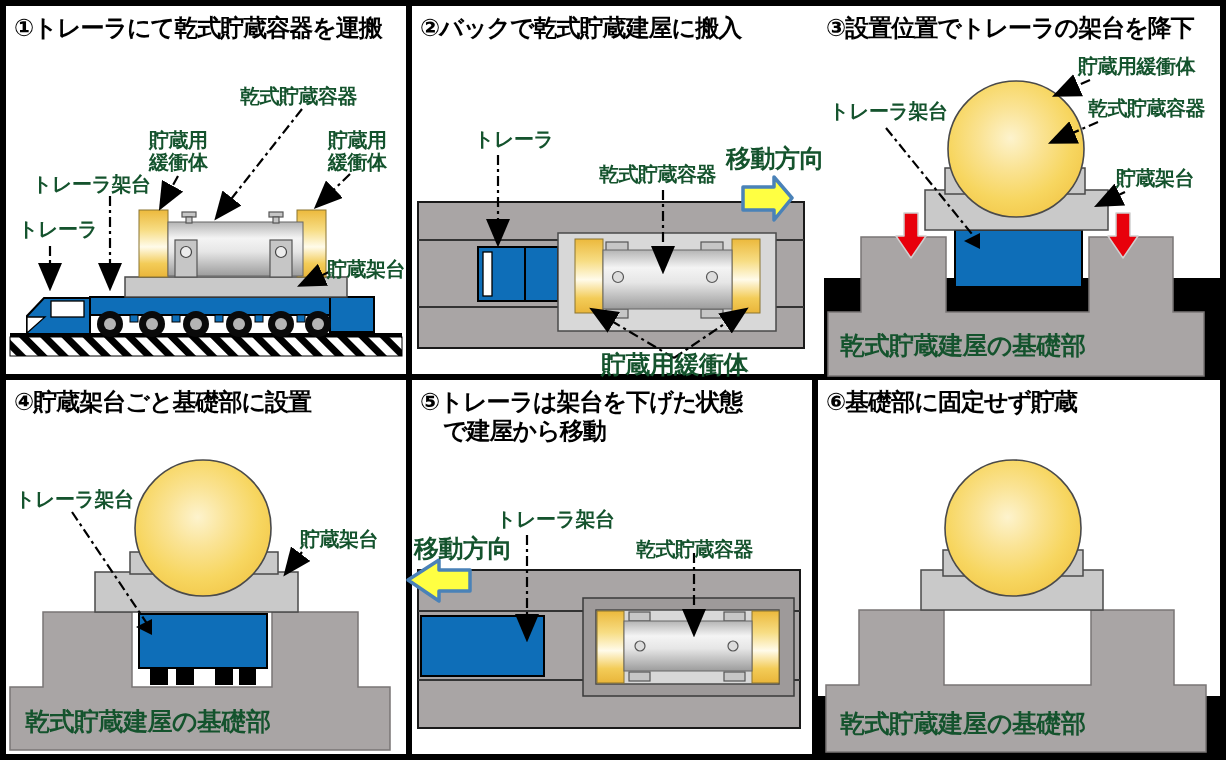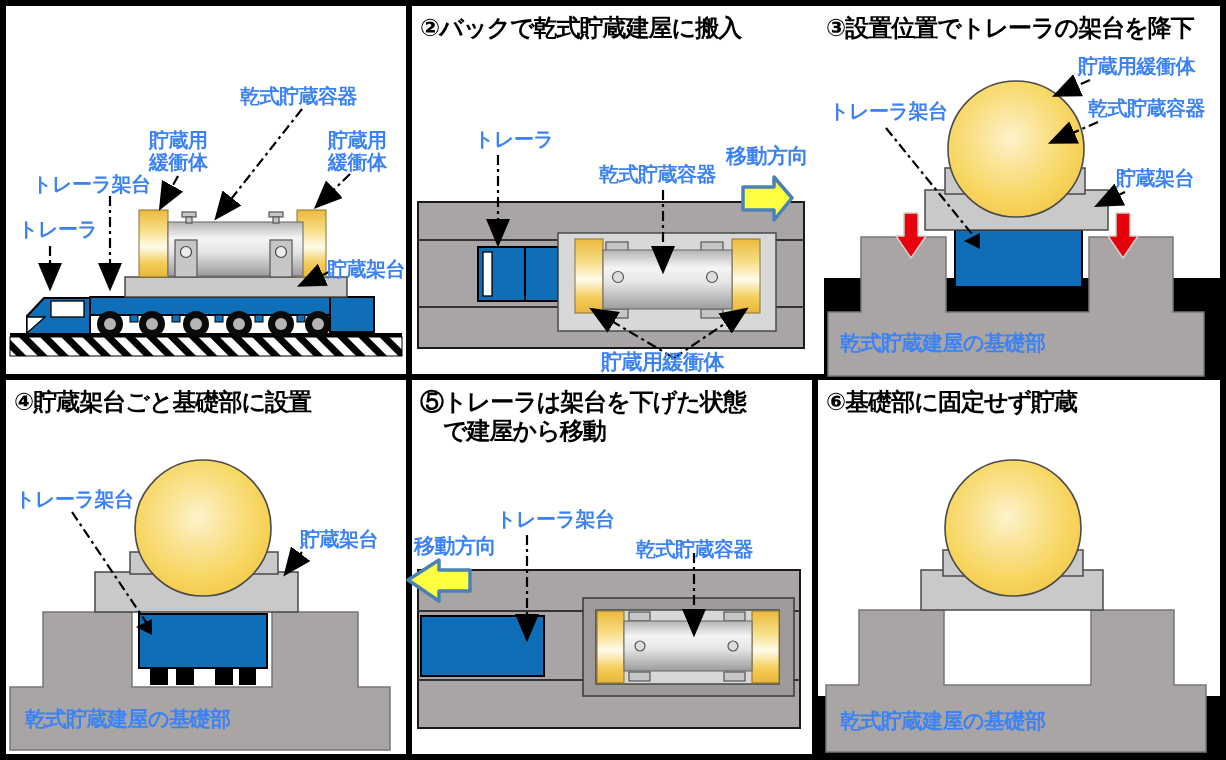--- a/index.html
+++ b/index.html
@@ -2,23 +2,23 @@
 <html style="--blue: #0e6eb8; --gray-found: #a9a5a5; --gray-stand: #c9c9c9; --gray-pit: #9e9a9a; --arrow-yellow: #ffff42; --arrow-stroke: #4a82b8; --red: #e8000b;"><head>
 <meta charset="utf-8">
 <style>
   html,body{margin:0;padding:0;background:#444;}
   #stage{position:relative;width:1226px;height:760px;background:#000;overflow:hidden;
          font-family:"DejaVu Sans","Liberation Sans",sans-serif;}
   .panel{position:absolute;background:#fff;overflow:visible;}
   .panel svg{position:absolute;left:0;top:0;overflow:visible;}
   .title{position:absolute;left:8px;top:8px;font-weight:bold;font-size:24px;
          letter-spacing:-1px;color:#000;white-space:pre-line;line-height:1.22;z-index:5;}
-  .lbl{position:absolute;font-weight:bold;font-size:20px;color:#3b82f6;
+  .lbl{position:absolute;font-weight:bold;font-size:20px;color:#14532d;
        white-space:pre-line;line-height:1.12;z-index:6;letter-spacing:-0.5px;}
-  .lbl.big{font-size:21px;}
+  .lbl.big{font-size:25px;}
   
   .f-blue{fill:var(--blue);stroke:#000;stroke-width:2;}
   .f-blue-thin{fill:var(--blue);stroke:#000;stroke-width:1;}
   .f-bldg{fill:var(--gray-found);stroke:#1a1a1a;stroke-width:2;}
   .f-found{fill:var(--gray-found);stroke:#7a7676;stroke-width:1.5;}
   .f-stand{fill:var(--gray-stand);stroke:#4a4a4a;stroke-width:1.5;}
   .f-standtv{fill:#d8d8d8;stroke:#4a4a4a;stroke-width:1.5;}
   .f-pit{fill:var(--gray-pit);stroke:#3a3a3a;stroke-width:1.5;}
   .f-red{fill:var(--red);stroke:#d0d0d0;stroke-width:1.5;stroke-linejoin:round;}
   .f-arrow{fill:var(--arrow-yellow);stroke:var(--arrow-stroke);stroke-width:3.5;stroke-linejoin:round;}
@@ -27,20 +27,21 @@
   .ld{stroke:#000;stroke-width:2.2;fill:none;stroke-dasharray:10 4 3 4;}
   .band{stroke:#333;stroke-width:2;}
   .wht{fill:#fff;stroke:#000;stroke-width:1.3;}
 </style>
 </head>
 <body>
 
 <div id="stage">
 
   <div class="panel" style="left:6px;top:6px;width:400px;height:368px;">
+    <div class="title">①トレーラにて乾式貯蔵容器を運搬</div>
     <svg width="400" height="368" viewBox="0 0 400 368">
       <defs>
         <pattern id="hatch1" patternUnits="userSpaceOnUse" width="15" height="15" patternTransform="rotate(-45)">
           <rect width="15" height="15" fill="#fff"></rect>
           <rect width="7" height="15" fill="#000"></rect>
         </pattern>
         <linearGradient id="g1m" x1="0" y1="0" x2="0" y2="1">
           <stop offset="0" stop-color="#b4b4b4"></stop>
             <stop offset="0.3" stop-color="#f4f4f4"></stop>
           <stop offset="0.55" stop-color="#e6e6e6"></stop>
@@ -276,21 +277,21 @@
         <line class="ld" x1="66" y1="132" x2="142" y2="245"></line>
         <polygon class="blk" points="130,247 146,239 146,255"></polygon>
         <line class="ld" x1="296" y1="172" x2="280" y2="193" marker-end="url(#m4)"></line>
       </g>
     </svg>
     <div class="lbl" style="left:9px;top:108px;">トレーラ架台</div>
     <div class="lbl" style="left:294px;top:148px;">貯蔵架台</div>
     <div class="lbl big" style="left:19px;top:328px;">乾式貯蔵建屋の基礎部</div>
   </div>
 
-  <div class="panel" style="left:412px;top:380px;width:400px;height:374px;font-family:Liberation Serif, serif;">
+  <div class="panel" style="left:412px;top:380px;width:400px;height:374px;">
     <div class="title">⑤トレーラは架台を下げた状態
 　で建屋から移動</div>
     <svg width="400" height="374" viewBox="0 0 400 374">
       <defs>
         <linearGradient id="g5m" x1="0" y1="0" x2="0" y2="1">
           <stop offset="0" stop-color="#b4b4b4"></stop>
             <stop offset="0.3" stop-color="#f4f4f4"></stop>
           <stop offset="0.55" stop-color="#e6e6e6"></stop>
             <stop offset="1" stop-color="#9c9c9c"></stop>
         </linearGradient>

